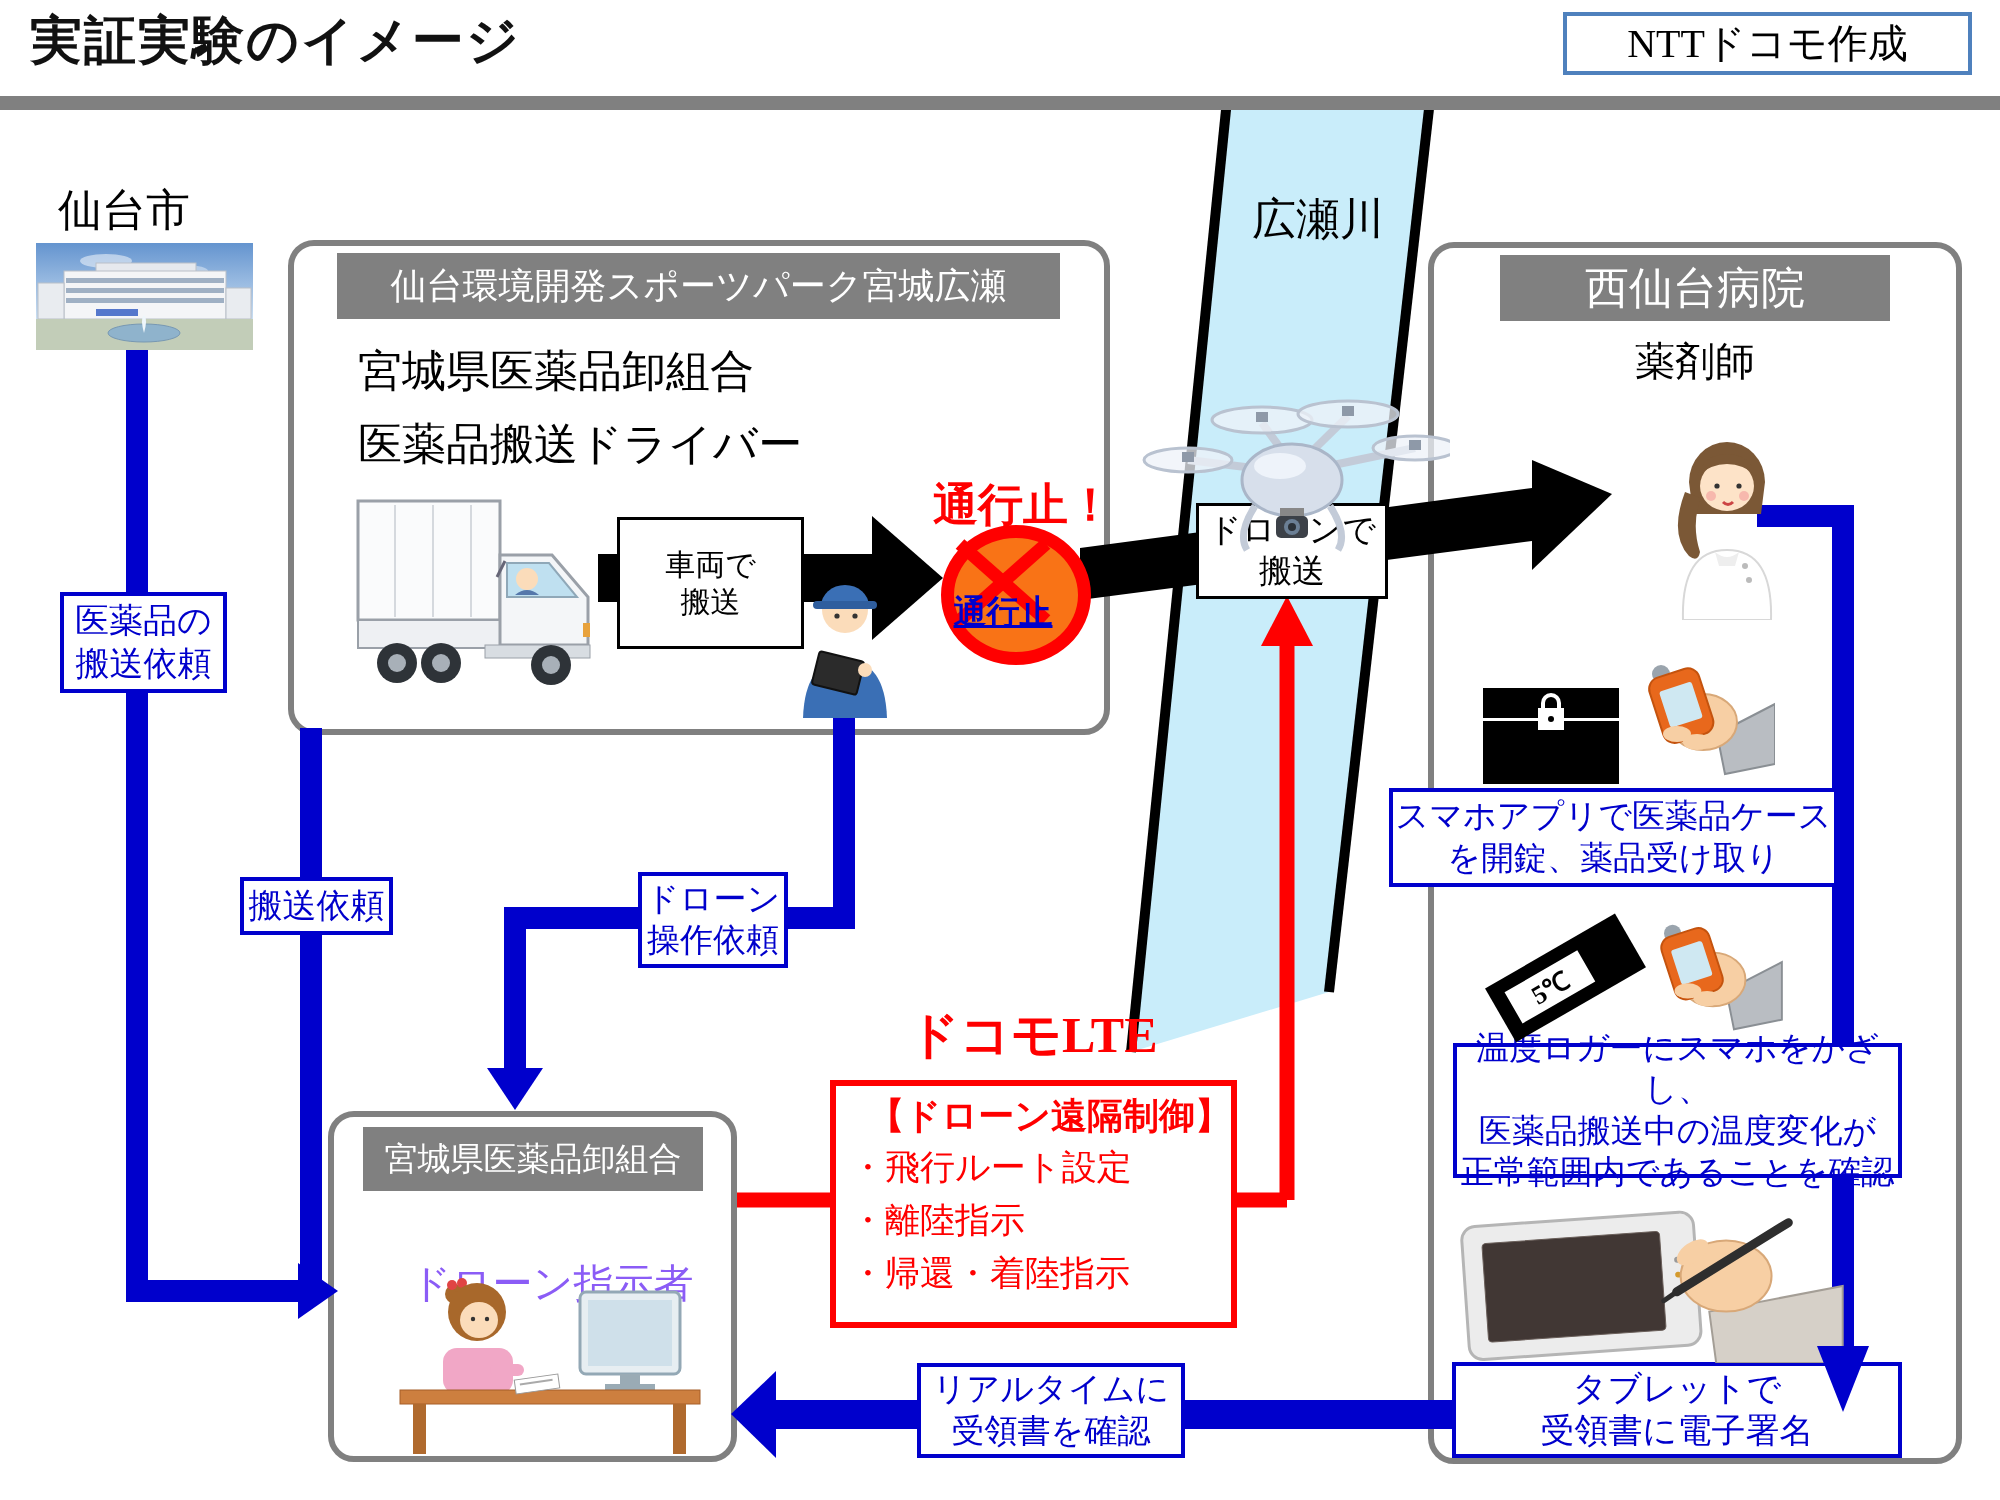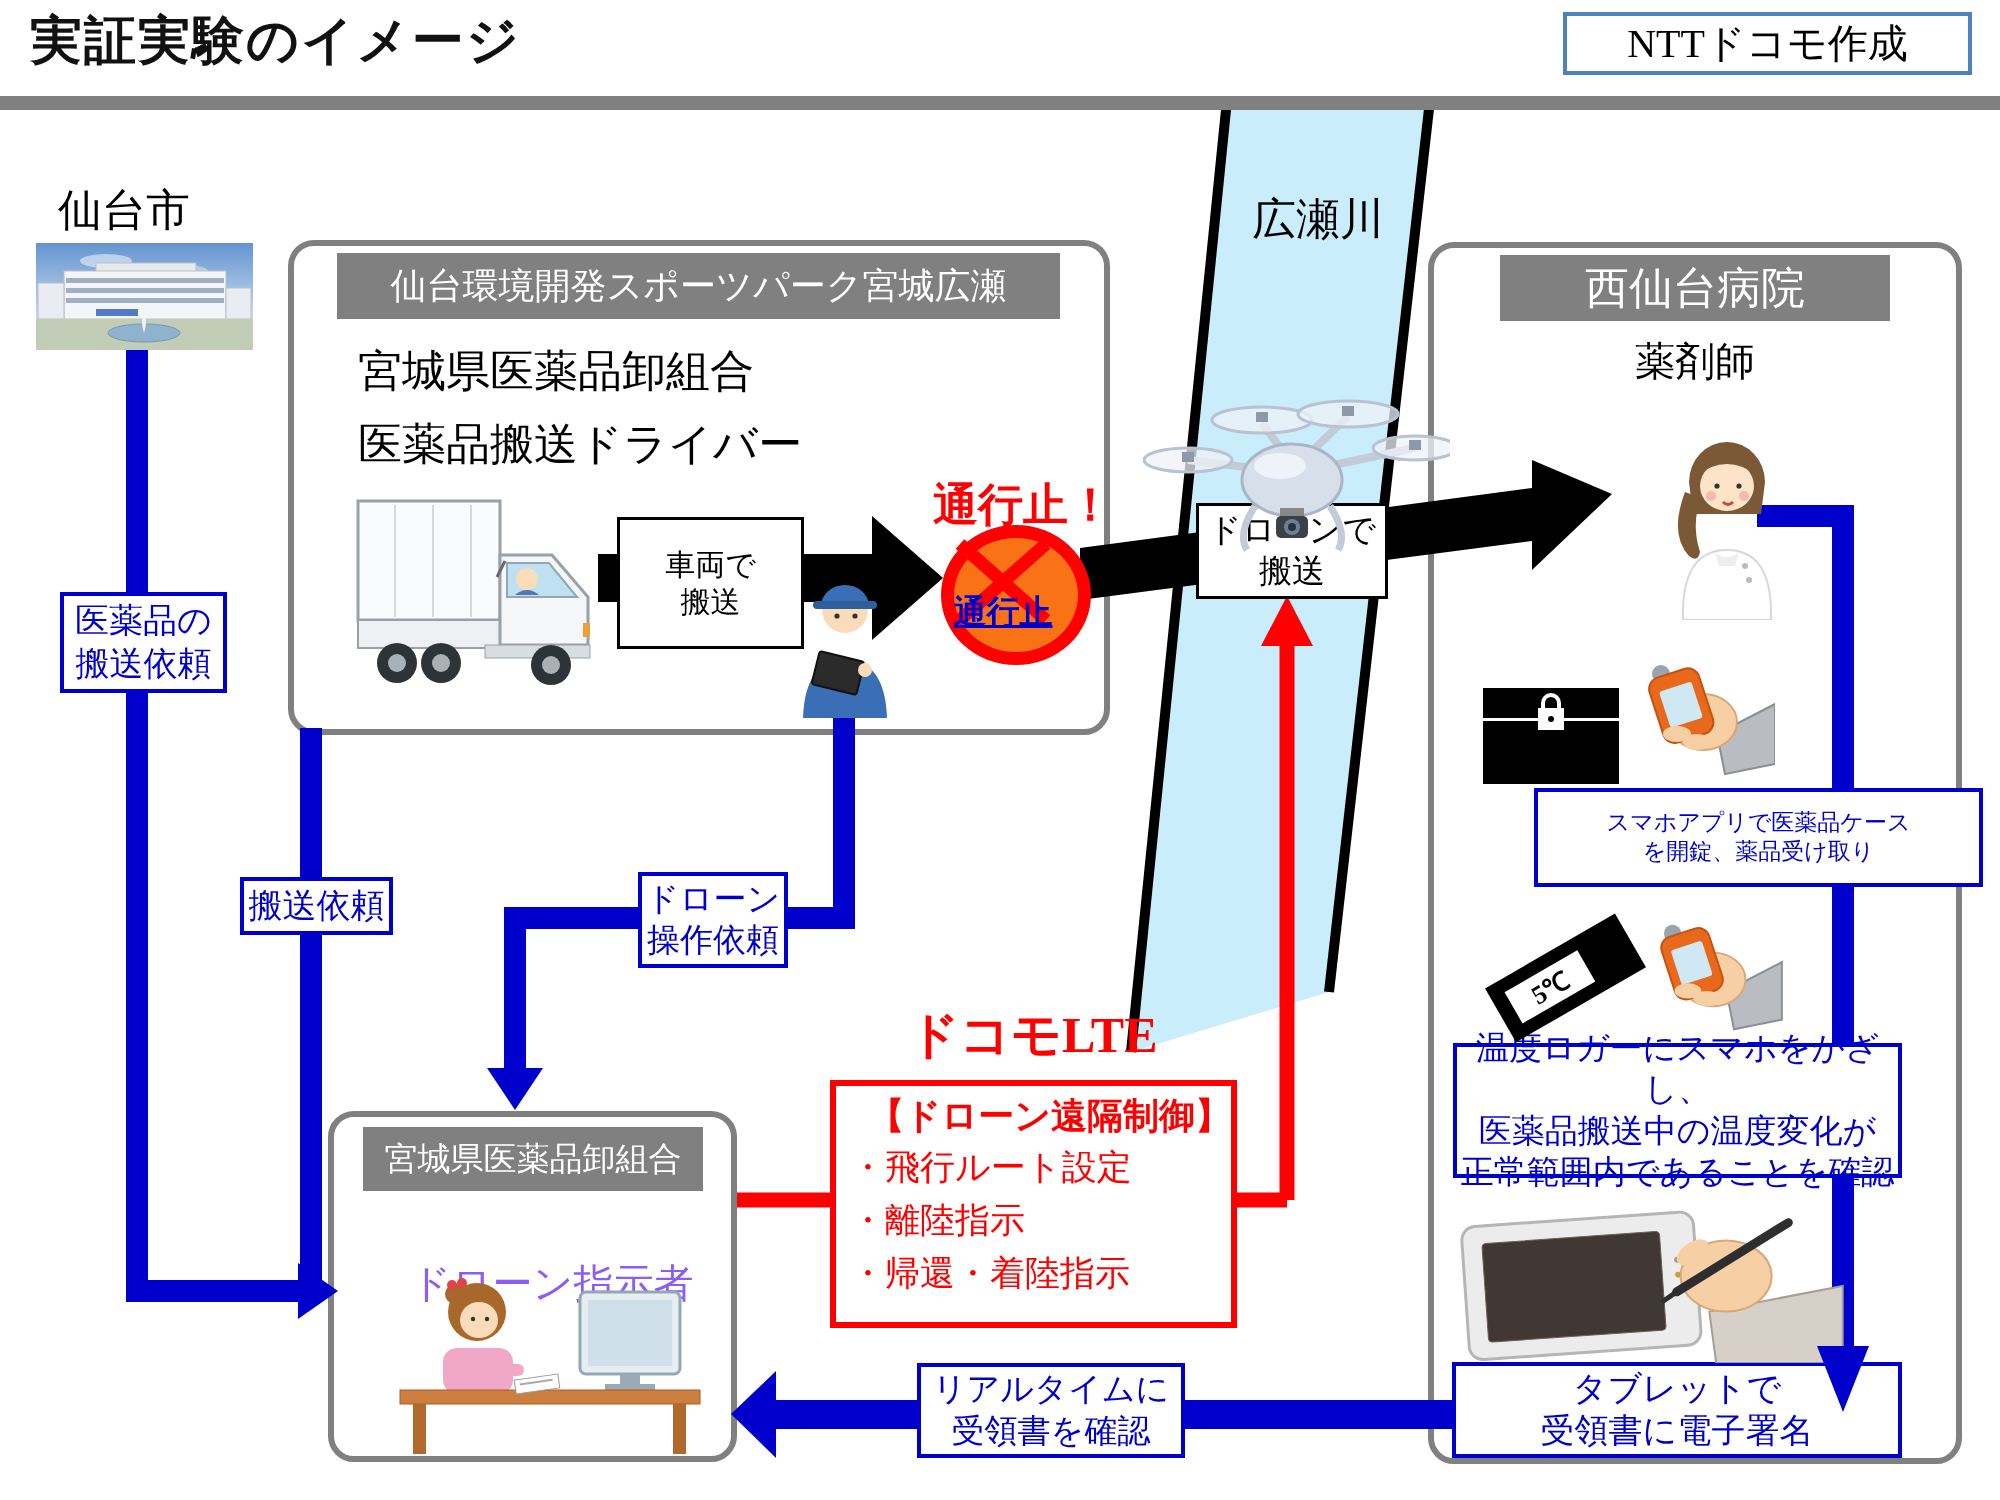--- a/index.html
+++ b/index.html
@@ -215,21 +215,21 @@
       <ellipse cx="78" cy="62" rx="34" ry="28" fill="#f7cfa4" stroke="#d8a878" stroke-width="2"></ellipse>
       <circle cx="36" cy="14" r="9" fill="#9aa4ad"></circle>
       <g transform="rotate(-18 55 45)">
         <rect x="30" y="12" width="52" height="68" rx="12" fill="#e8681c" stroke="#c4530e" stroke-width="2"></rect>
         <rect x="39" y="26" width="34" height="38" rx="3" fill="#cfe8f2"></rect>
       </g>
       <ellipse cx="52" cy="74" rx="14" ry="8" fill="#f7cfa4"></ellipse>
       <ellipse cx="72" cy="82" rx="14" ry="8" fill="#f7cfa4"></ellipse>
     </svg>
   </div>
-  <div class="abs z4 cbox bbox" style="left:1534px;top:788px;width:441px;height:91px;font-size:23px;">
+  <div class="abs z4 cbox bbox" style="left:1389px;top:788px;width:441px;height:91px;font-size:33px;">
     <span>スマホアプリで医薬品ケース</span>
     <span>を開錠、薬品受け取り</span>
   </div>
 
   <div class="abs z5" style="left:1478px;top:905px;width:175px;height:145px;">
     <svg width="175" height="145" viewBox="0 0 175 145">
       <g transform="rotate(-30 87 72)">
         <rect x="12" y="42" width="150" height="62" fill="#000"></rect>
         <rect x="26" y="54" width="86" height="38" fill="#fff" stroke="#000" stroke-width="2"></rect>
         <text x="69" y="83" text-anchor="middle" font-size="26" font-weight="bold" fill="#000">5℃</text>

